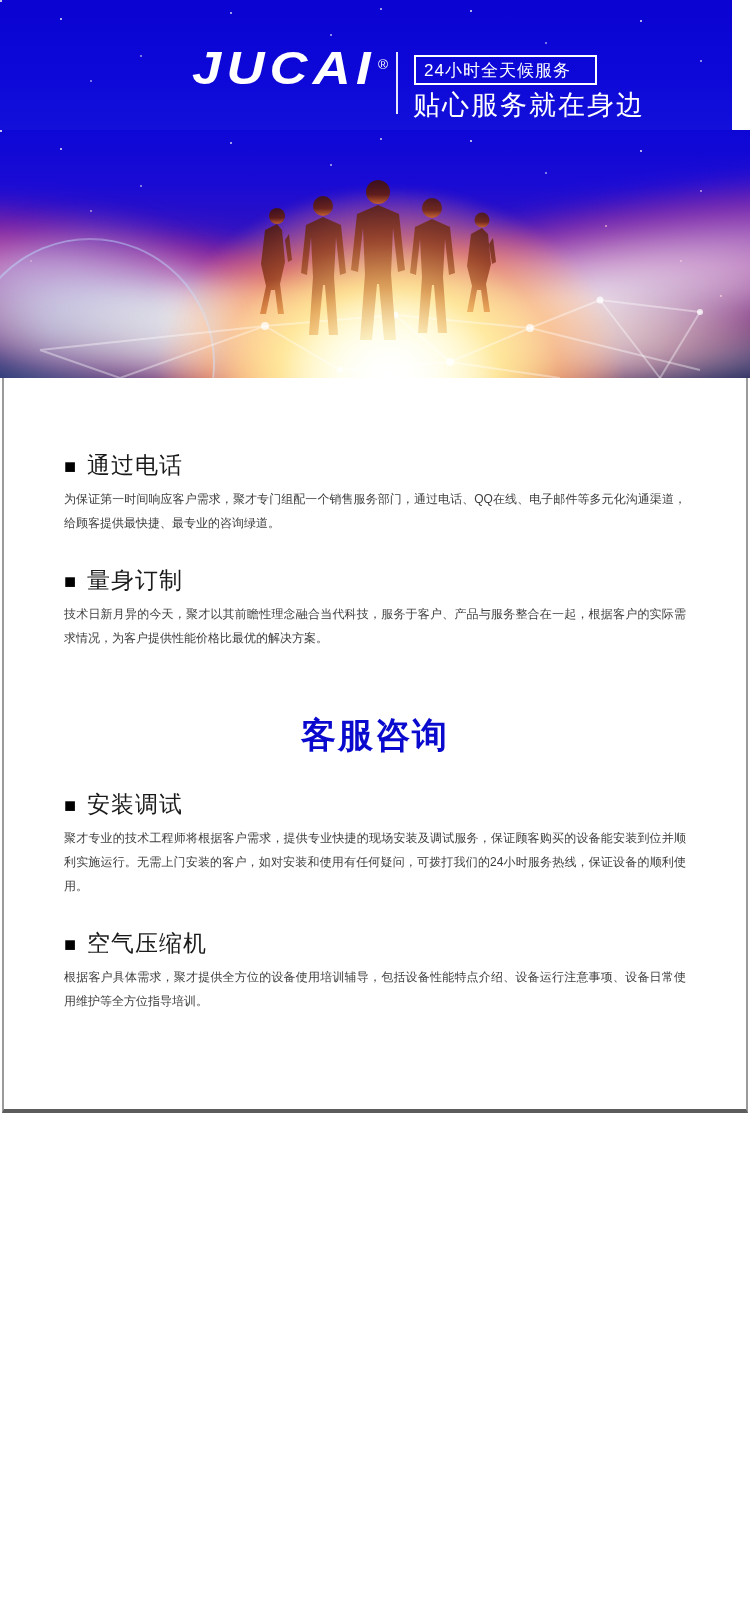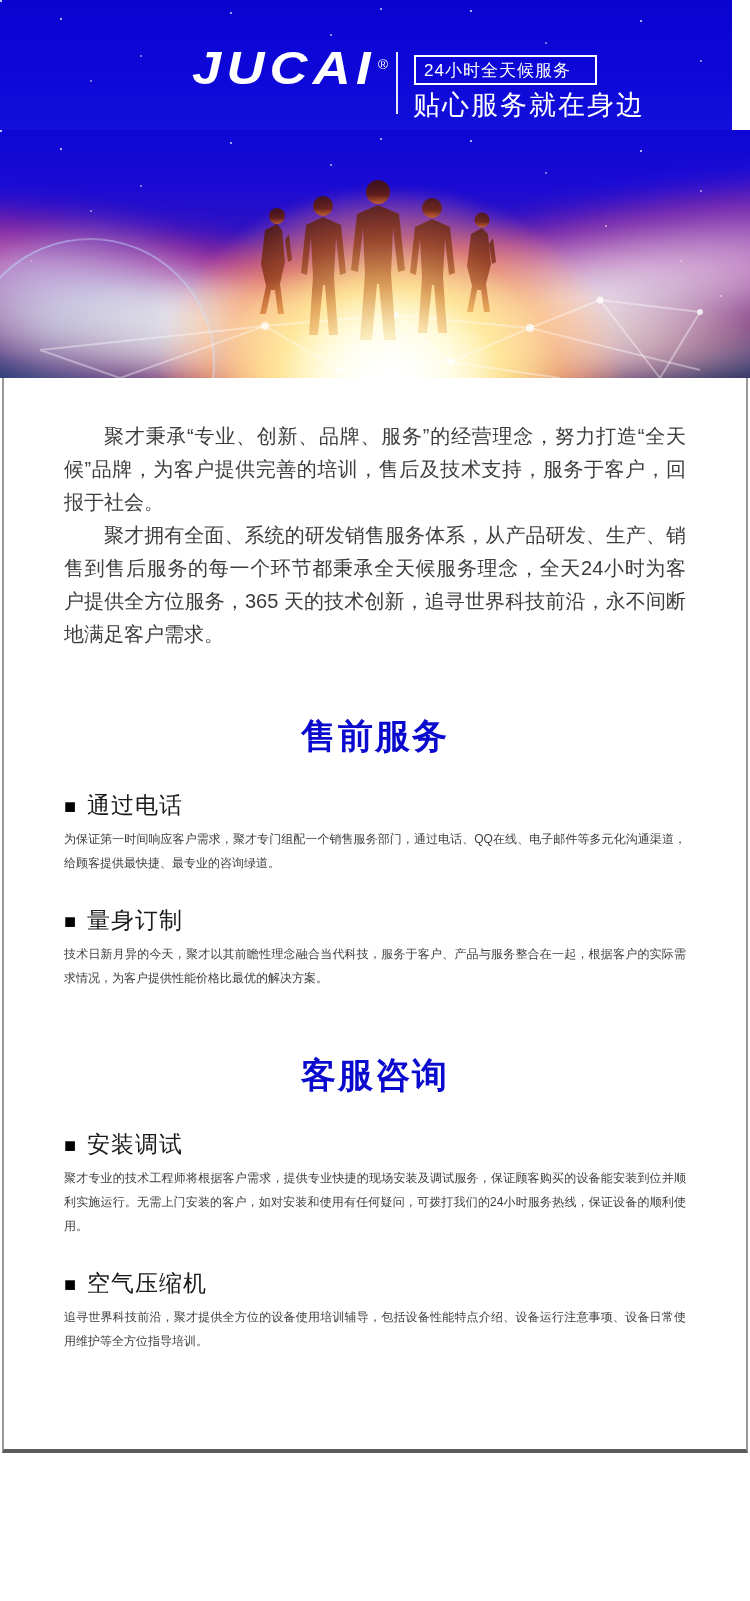--- a/index.html
+++ b/index.html
@@ -280,26 +280,21 @@
         <path d="M482 98 l-11 6 -4 32 5 20 -5 26 6 0 4 -22 4 0 3 22 6 0 -4 -28 5 -20 -3 -30 z
                  M471 108 l-3 24 4 2 3 -20 z M493 108 l3 24 -4 2 -3 -20 z"></path>
       </g>
     </svg>
 
     <div class="glow-core glow-top"></div>
   </div>
 
   <div class="content-panel">
 
-    <div class="intro">
-      <p>聚才秉承“专业、创新、品牌、服务”的经营理念，努力打造“全天候”品牌，为客户提供完善的培训，售后及技术支持，服务于客户，回报于社会。</p>
-      <p>聚才拥有全面、系统的研发销售服务体系，从产品研发、生产、销售到售后服务的每一个环节都秉承全天候服务理念，全天24小时为客户提供全方位服务，365 天的技术创新，追寻世界科技前沿，永不间断地满足客户需求。</p>
-    </div>
-
-    <h2 class="section-title">售前服务</h2>
+
     <div class="block">
       <div class="block-heading">
         <span class="bullet">■</span>
         <span>通过电话</span>
       </div>
       <p class="block-body">为保证第一时间响应客户需求，聚才专门组配一个销售服务部门，通过电话、QQ在线、电子邮件等多元化沟通渠道，给顾客提供最快捷、最专业的咨询绿道。</p>
     </div>
     <div class="block">
       <div class="block-heading">
         <span class="bullet">■</span>
@@ -314,17 +309,17 @@
         <span class="bullet">■</span>
         <span>安装调试</span>
       </div>
       <p class="block-body">聚才专业的技术工程师将根据客户需求，提供专业快捷的现场安装及调试服务，保证顾客购买的设备能安装到位并顺利实施运行。无需上门安装的客户，如对安装和使用有任何疑问，可拨打我们的24小时服务热线，保证设备的顺利使用。</p>
     </div>
     <div class="block">
       <div class="block-heading">
         <span class="bullet">■</span>
         <span>空气压缩机</span>
       </div>
-      <p class="block-body">追寻世界科技前沿，聚才提供全方位的设备使用培训辅导，包括设备性能特点介绍、设备运行注意事项、设备日常使用维护等全方位指导培训。</p>
+      <p class="block-body">根据客户具体需求，聚才提供全方位的设备使用培训辅导，包括设备性能特点介绍、设备运行注意事项、设备日常使用维护等全方位指导培训。</p>
     </div>
 
   </div>
 </div>
 
 </body></html>

